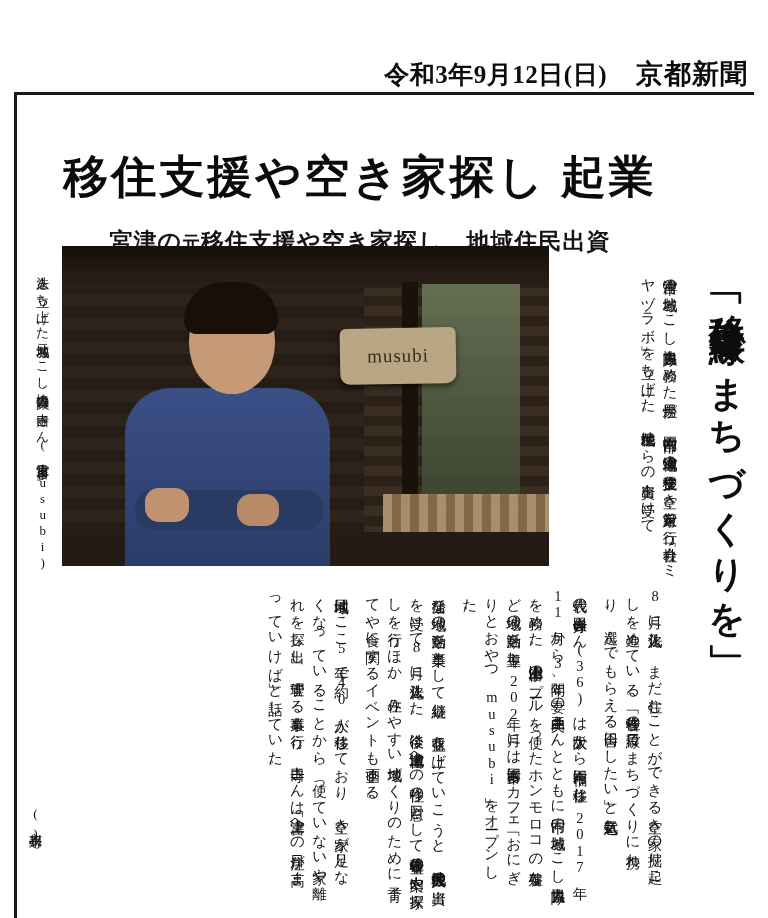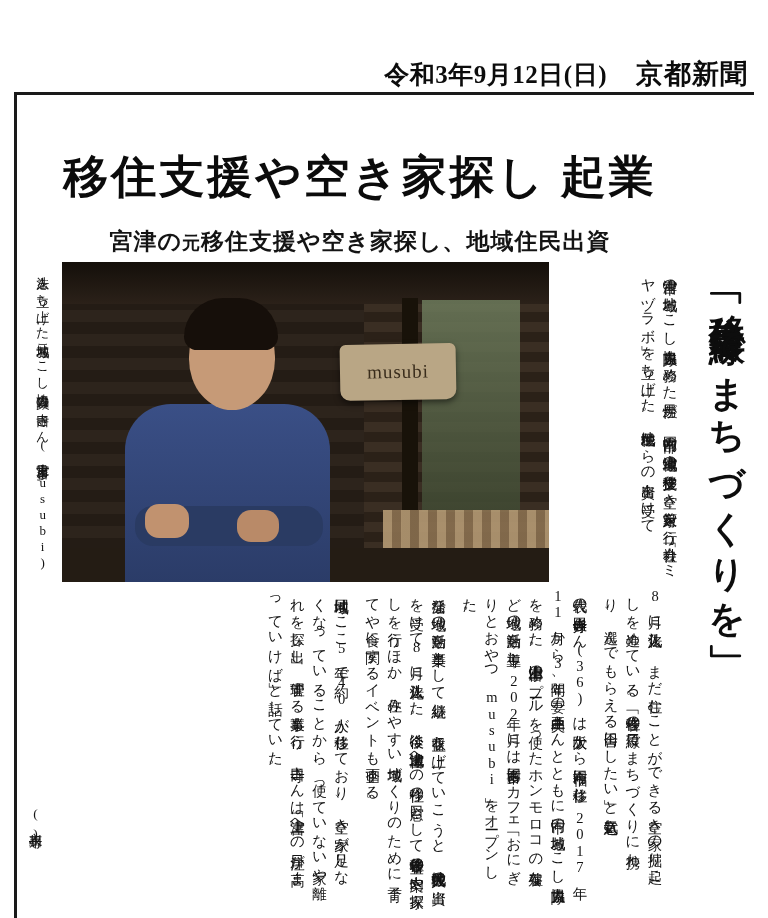--- a/index.html
+++ b/index.html
@@ -79,21 +79,21 @@
     white-space: nowrap;
   }
   .sub-small {
     font-size: 18px;
   }
 
   
   .photo {
     position: absolute;
     left: 62px;
-    top: 262px;
+    top: 246px;
     width: 487px;
     height: 320px;
     overflow: hidden;
     background: #14b8a6;
   }
   .photo .wall {
     position: absolute;
     inset: 0;
     background:
       repeating-linear-gradient(to bottom,

